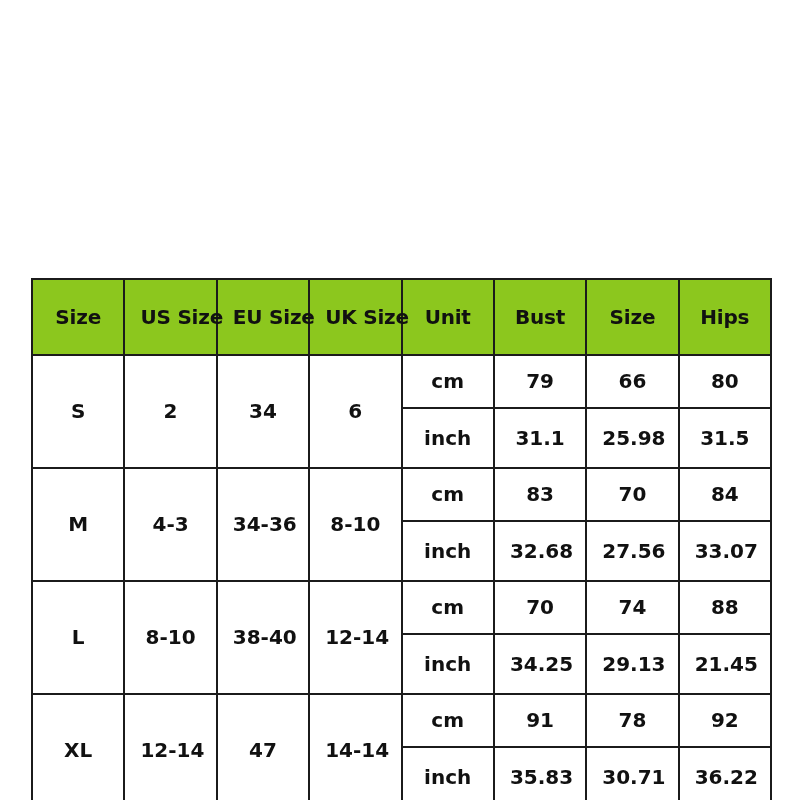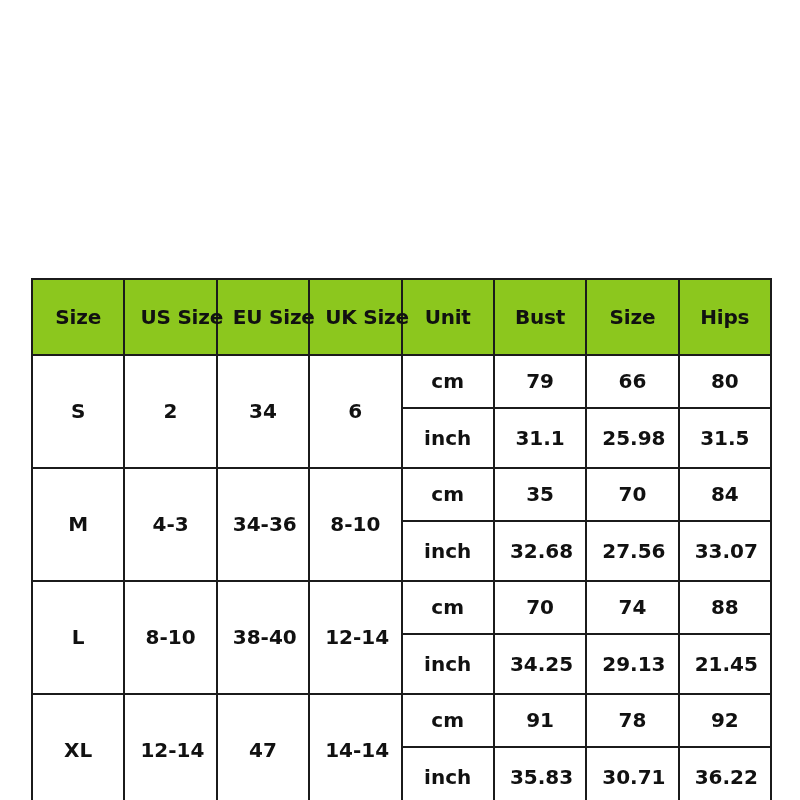--- a/index.html
+++ b/index.html
@@ -125,21 +125,21 @@
           <td class="measure-cell">25.98</td>
           <td class="measure-cell">31.5</td>
         </tr>
 
         <tr>
           <td class="size-label" rowspan="2">M</td>
           <td class="spec-cell" rowspan="2">4-3</td>
           <td class="spec-cell" rowspan="2">34-36</td>
           <td class="spec-cell" rowspan="2">8-10</td>
           <td class="unit-cell">cm</td>
-          <td class="measure-cell">35</td>
+          <td class="measure-cell">83</td>
           <td class="measure-cell">70</td>
           <td class="measure-cell">84</td>
         </tr>
         <tr class="sub-row">
           <td class="unit-cell">inch</td>
           <td class="measure-cell">32.68</td>
           <td class="measure-cell">27.56</td>
           <td class="measure-cell">33.07</td>
         </tr>
 

